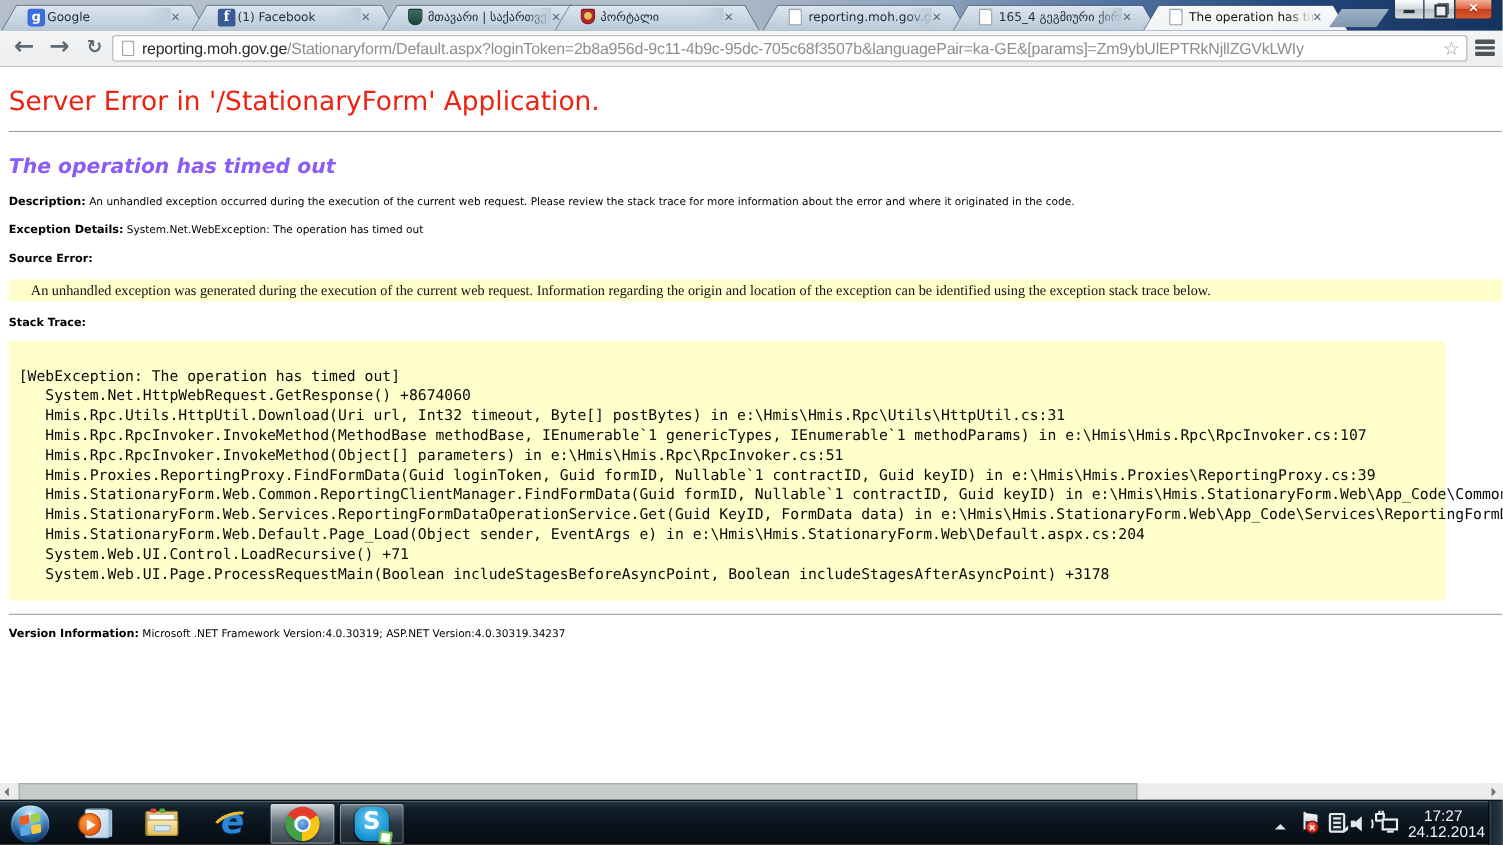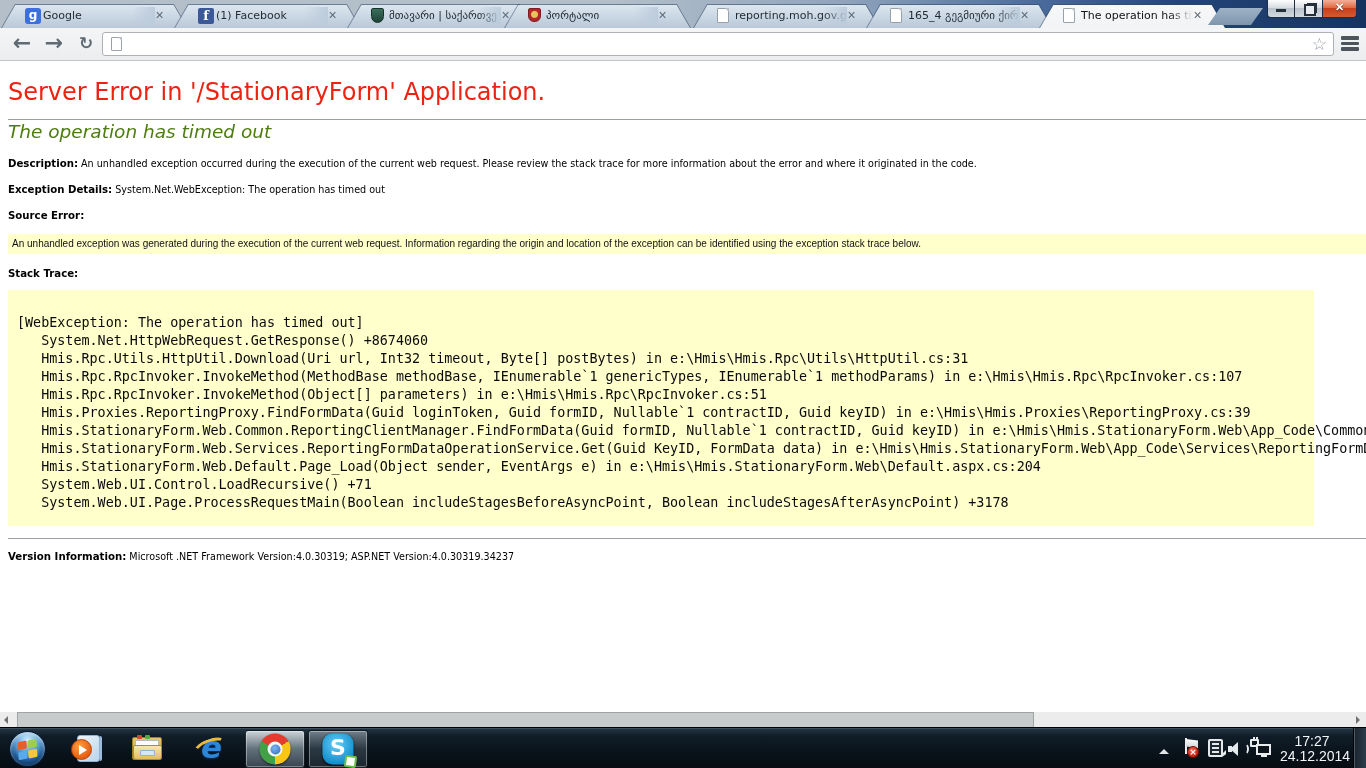--- a/index.html
+++ b/index.html
@@ -49,25 +49,25 @@
   .url .path { color:#8a8f94; }
   .star { position:absolute; right:6px; top:1px; font-size:17px; color:#999fa5; }
   .star::before { content:"☆"; }
   .menubtn { position:absolute; left:1341px; top:8px; width:18px; height:16px; }
   .menubtn span { display:block; height:3.5px; background:#4d545b; margin-bottom:2px; border-radius:1px; }
   
   .content { position:absolute; left:0; top:61px; width:1366px; height:651px; background:#fff; overflow:hidden; font-family:"DejaVu Sans",sans-serif; color:#000; }
   .inner-doc { padding:16px 0 0 8px; }
   h1.err { font-size:24px; font-weight:normal; color:#ee2211; line-height:31px; }
   .rule { border:none; border-top:1px solid #9aa0a6; margin:11px 0 0 0; width:1358px; }
-  h2.sub { font-size:18.5px; font-weight:normal; font-style:italic; color:#4d7c0f; margin-top:0; line-height:24px; }
+  h2.sub { font-size:18.5px; font-weight:bold; font-style:italic; color:#8b5cf6; margin-top:20px; line-height:24px; }
   .pline { font-size:9.6px; line-height:13px; margin-top:13px; }
   .pline b { font-size:10.2px; }
   .ybox1 { margin:12px 0 0 0; width:1358px; background:#ffffcc; height:20px; }
-  .ybox1 .srctext { font-family:Liberation Sans, sans-serif; font-size:10px; line-height:20px; padding-left:4px; color:#111; white-space:nowrap; }
+  .ybox1 .srctext { font-family:Liberation Serif, serif; font-size:13px; line-height:20px; padding-left:20px; color:#111; white-space:nowrap; }
   .ybox2 { margin:10px 0 0 0; width:1306px; background:#ffffcc; padding:24px 0 14px 9px; }
   .stackline { font-family:"DejaVu Sans Mono",monospace; font-size:13.4px; line-height:18px; white-space:pre; color:#0a0a0a; }
   .vline { font-size:9.6px; margin-top:12px; }
   .vline b { font-size:10.2px; }
   
   .hscroll { position:absolute; left:0; top:712px; width:1366px; height:16px; background:#ececec; }
   .hs-btn { position:absolute; top:0; width:17px; height:16px; background:#ececec; }
   .hs-left { left:0; } .hs-right { right:0; }
   .hs-arrow { position:absolute; top:4px; width:0; height:0; border:4px solid transparent; }
   .hs-left .hs-arrow { left:4px; border-right-color:#6e7275; border-left:none; }
@@ -203,20 +203,21 @@
     <div class="winbtn btn-close"></div>
   </div>
 </div>
 
 <div class="toolbar">
   <div class="navbtn nav-back">←</div>
   <div class="navbtn nav-fwd">→</div>
   <div class="navbtn nav-reload">↻</div>
   <div class="omnibox">
     <span class="omni-page-icon"></span>
+    <span class="url"><span class="domain">reporting.moh.gov.ge</span><span class="path">/Stationaryform/Default.aspx?loginToken=2b8a956d-9c11-4b9c-95dc-705c68f3507b&amp;languagePair=ka-GE&amp;[params]=Zm9ybUlEPTRkNjllZGVkLWIy</span></span>
     <span class="star"></span>
   </div>
   <div class="menubtn">
       <span></span>
       <span></span>
       <span></span>
     </div>
 </div>
 
 <div class="content">

